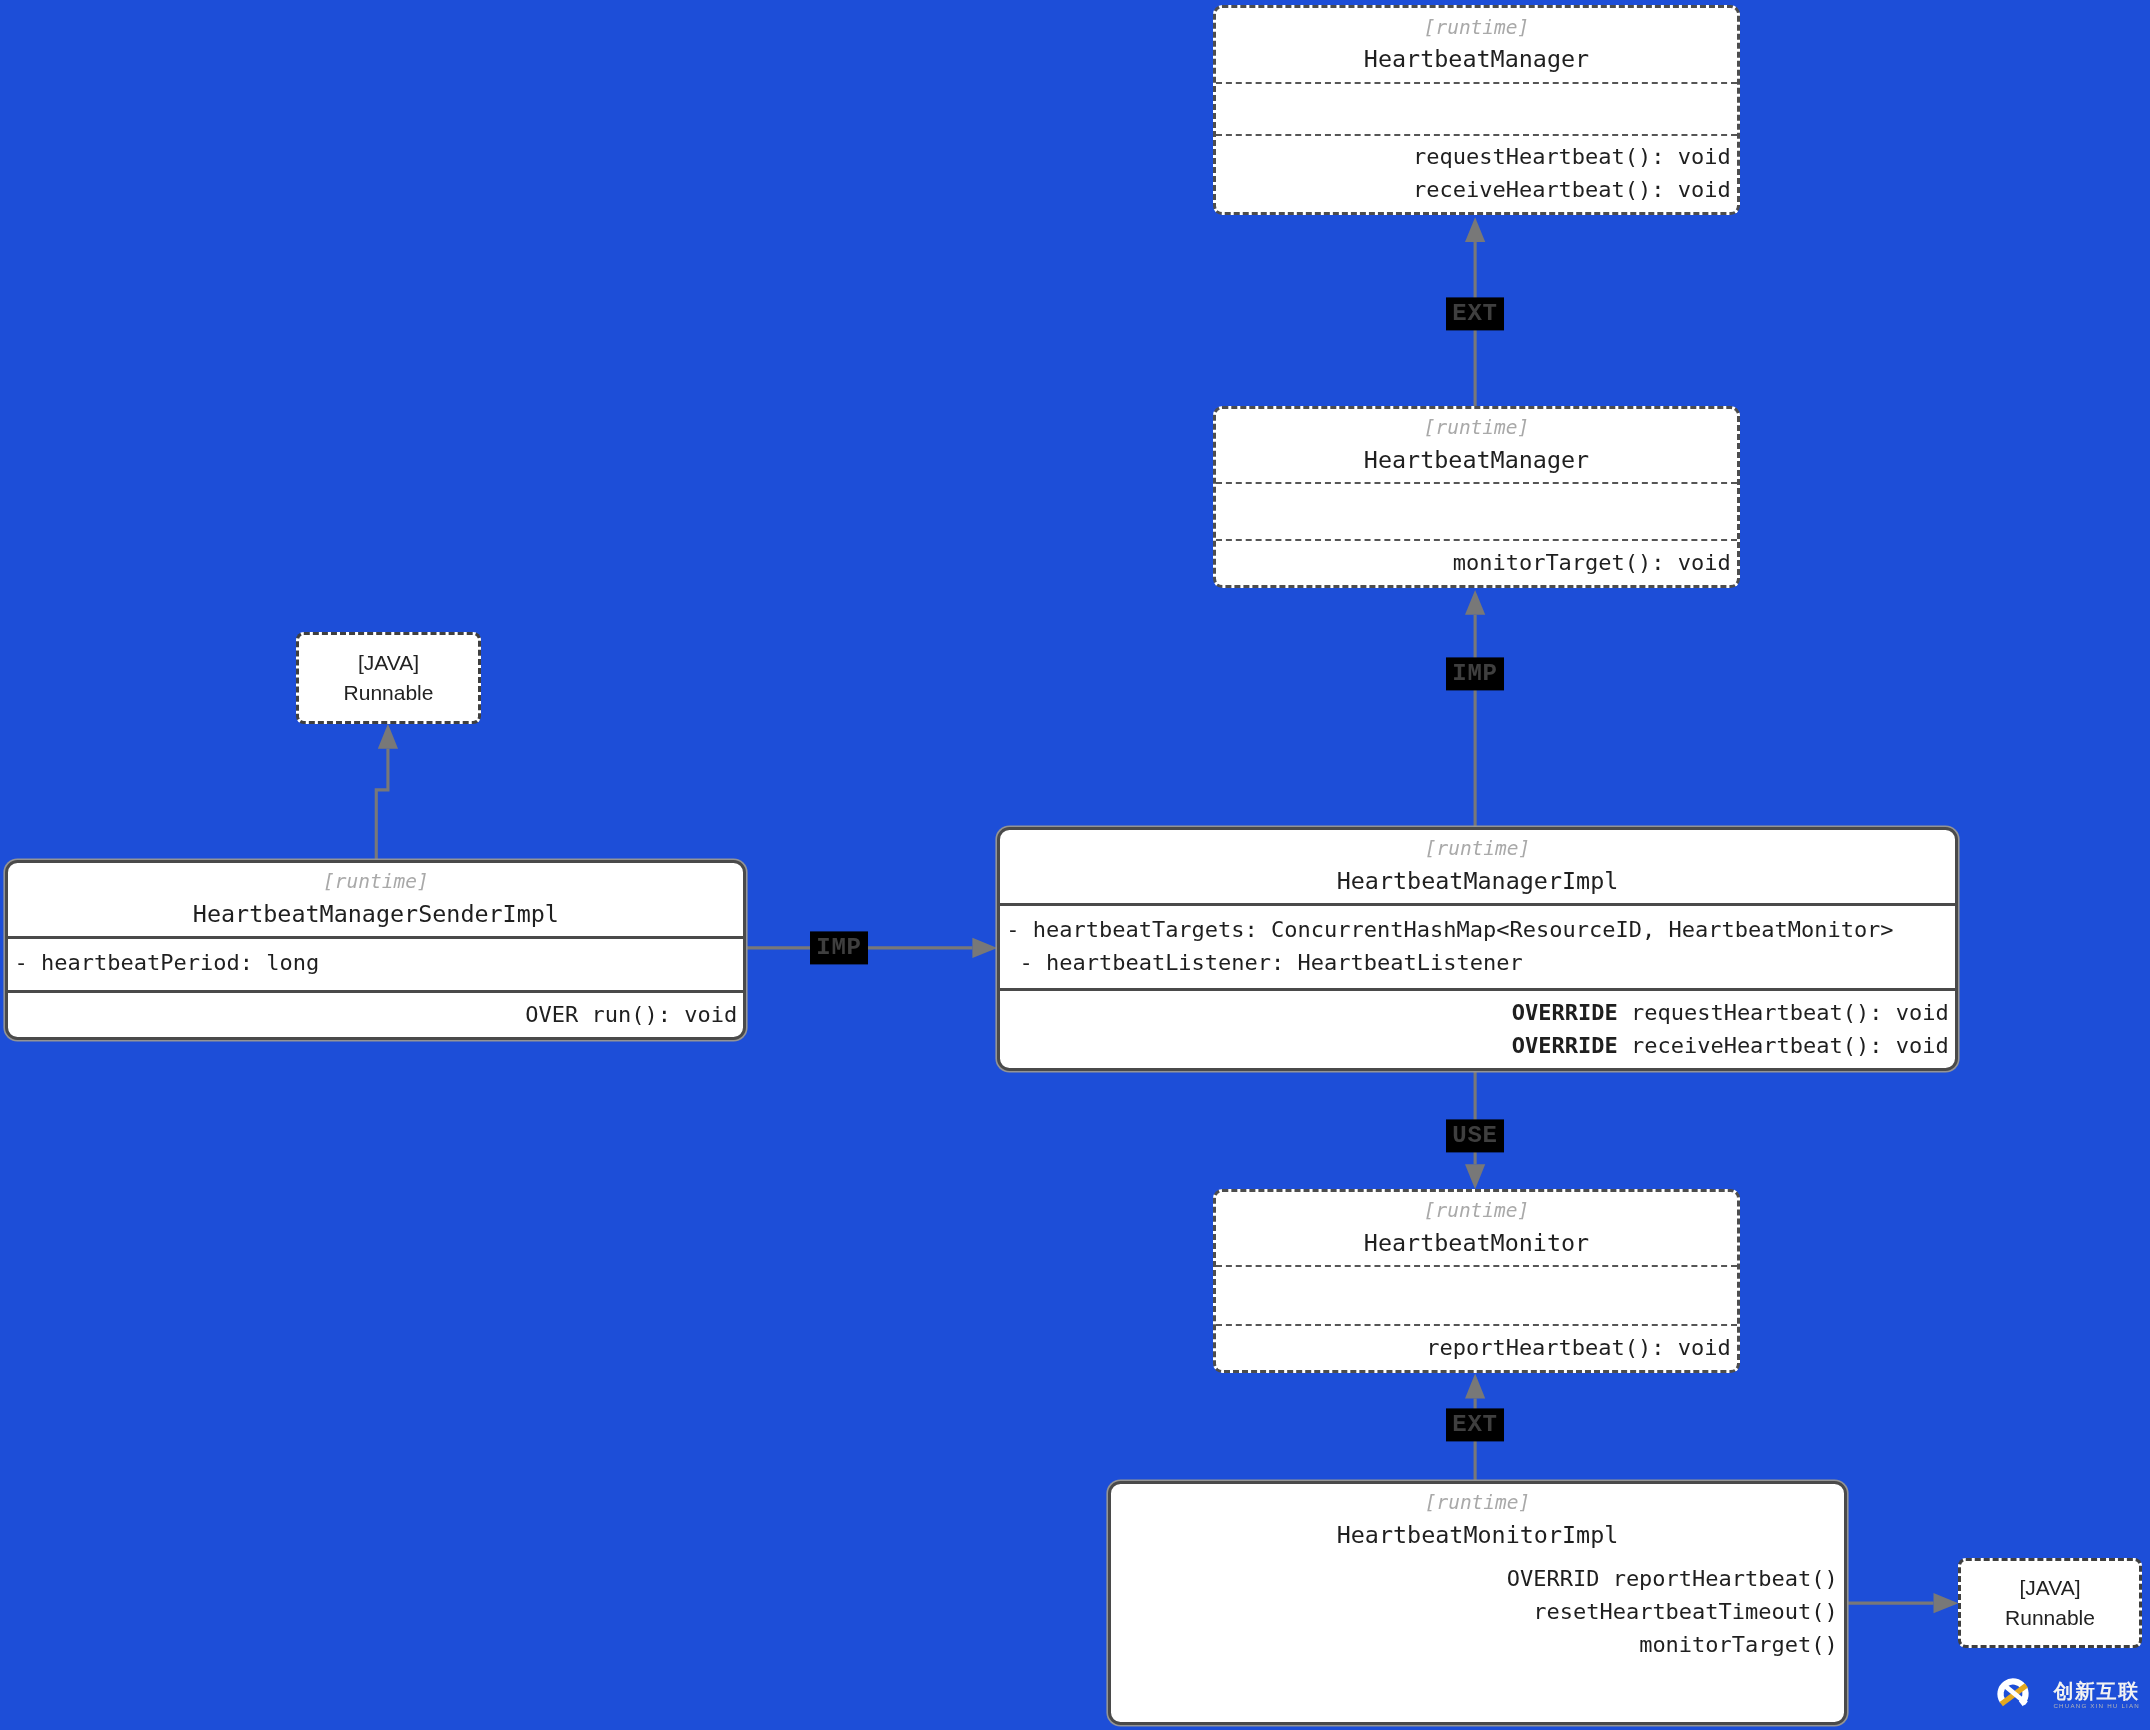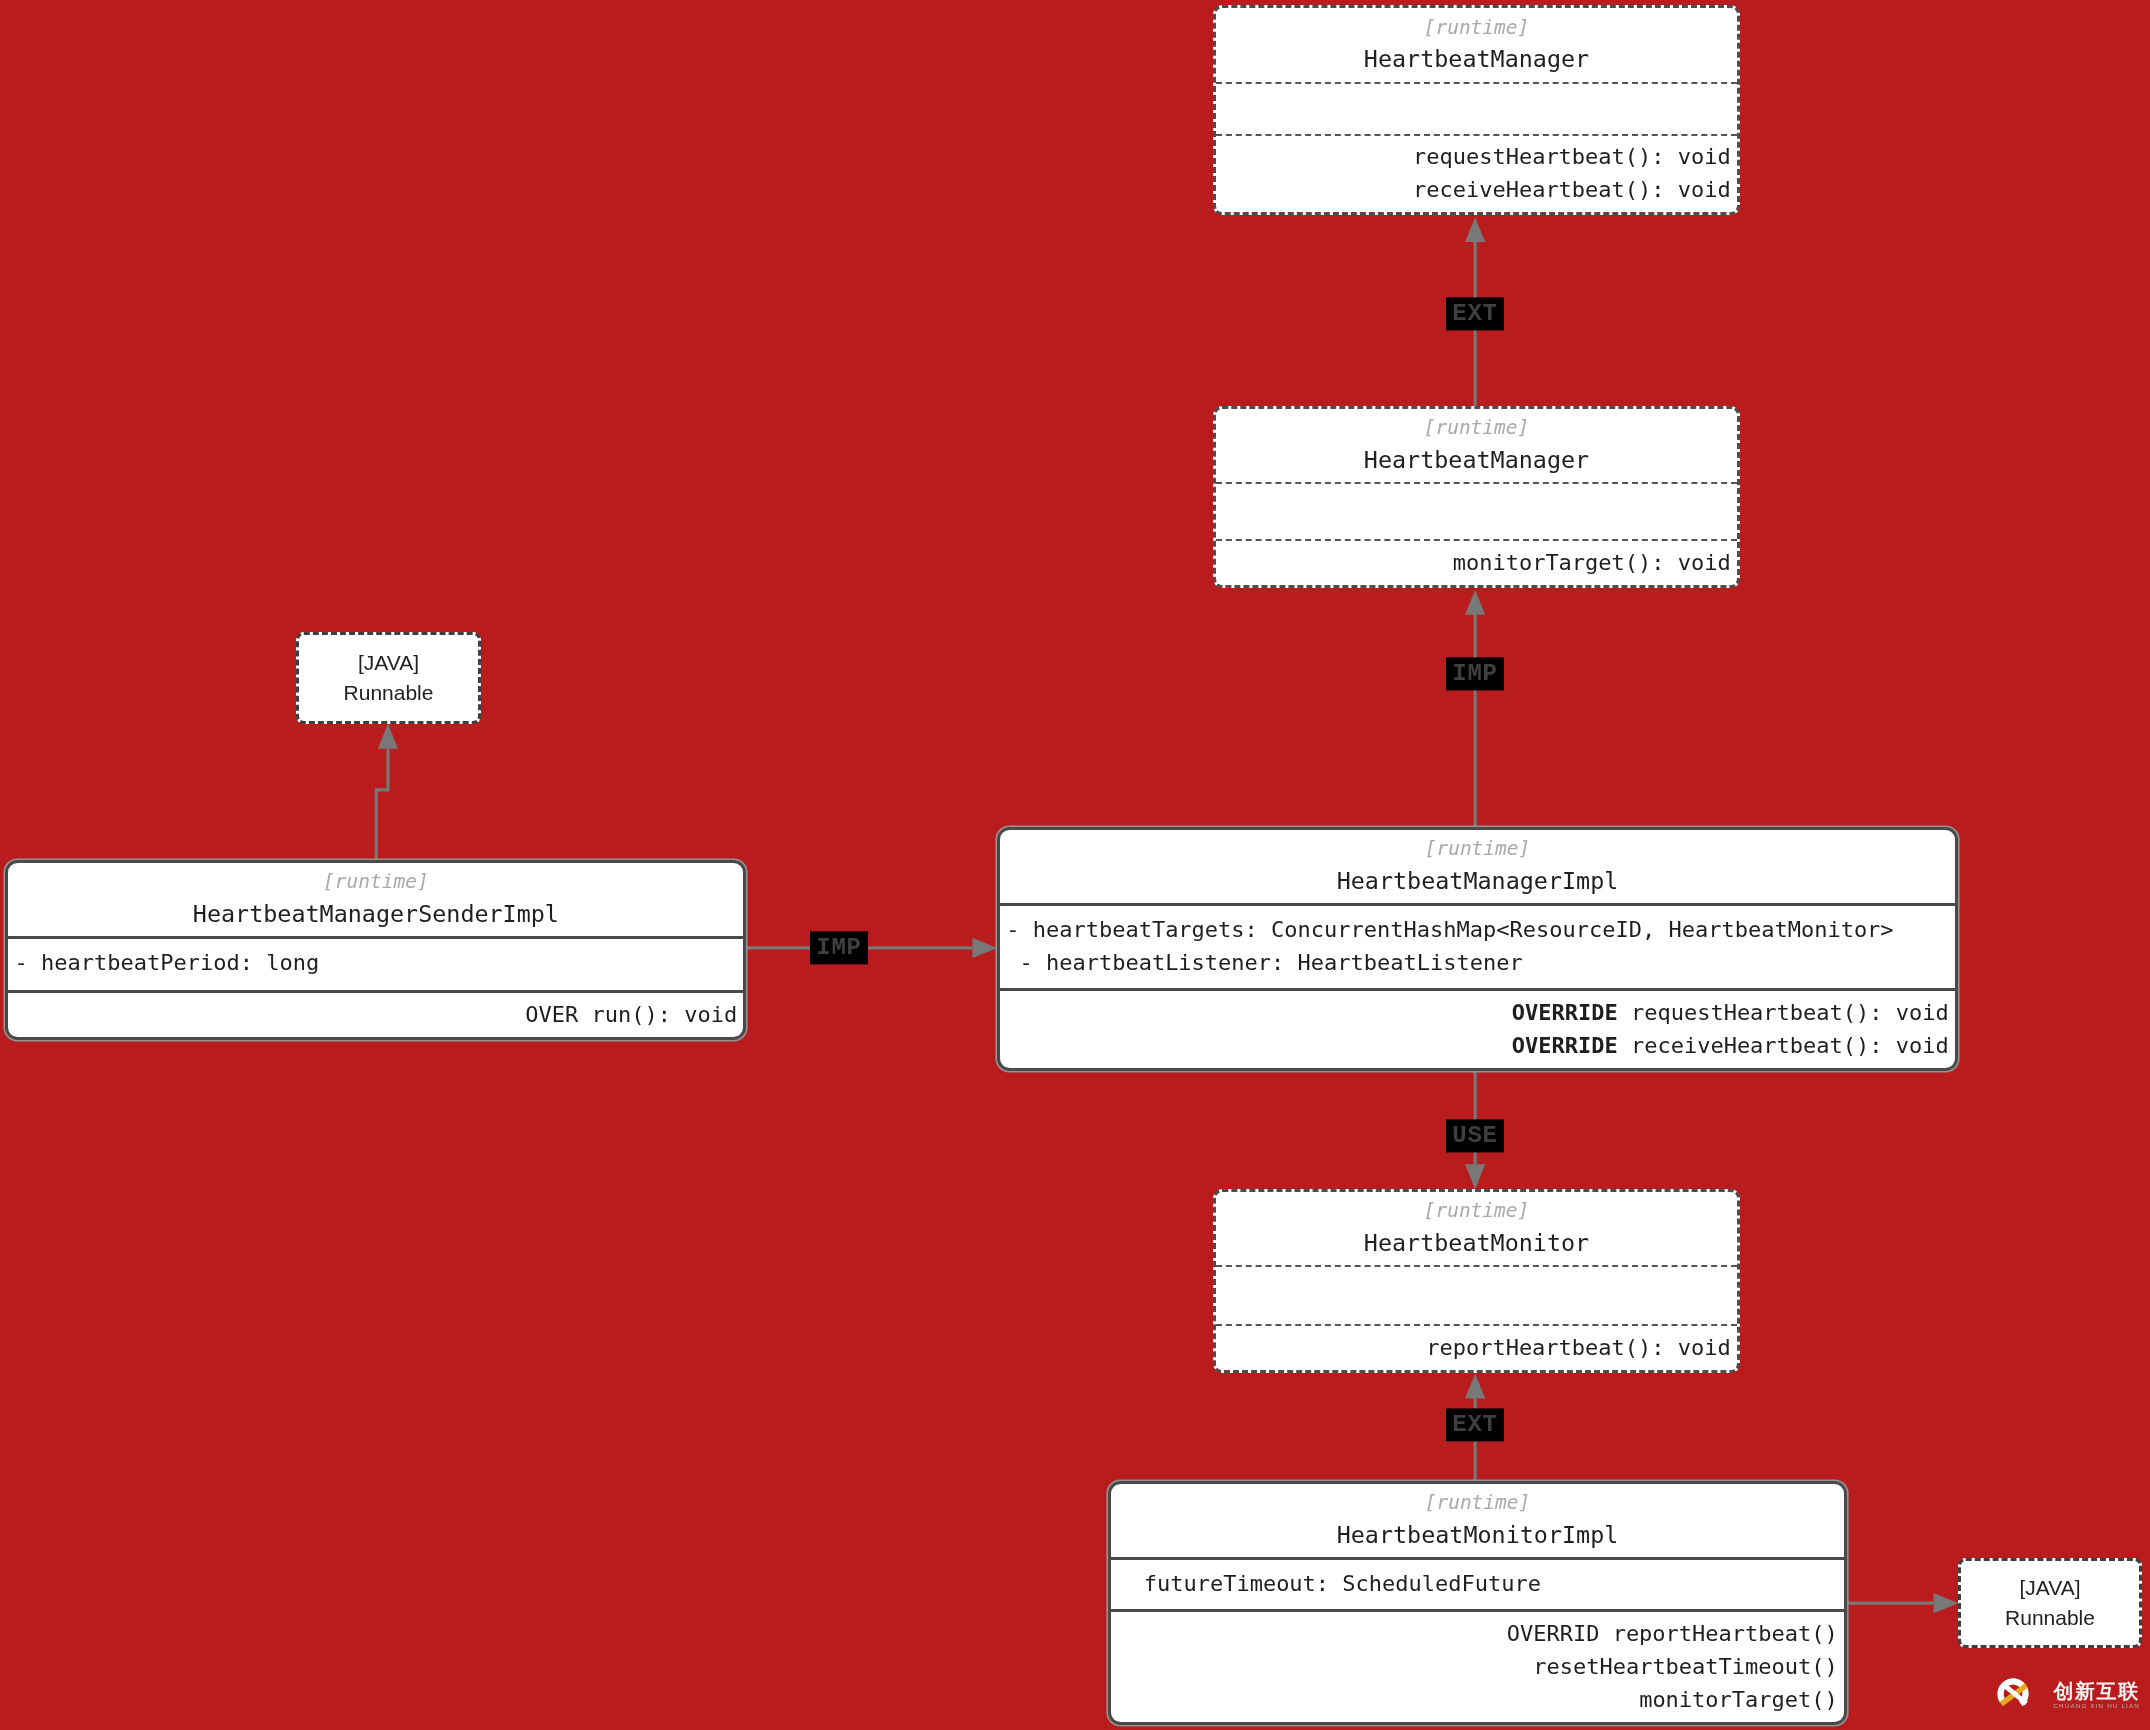--- a/index.html
+++ b/index.html
@@ -1,16 +1,16 @@
 <!DOCTYPE html>
 <html style="font-size:12.5px"><head>
 <meta charset="utf-8">
 <style>
   html,body{margin:0;padding:0;background:#000;}
-  #diagram{position:relative;width:2151px;height:1730px;background:#b91c1c;overflow:hidden;}
+  #diagram{position:relative;width:2151px;height:1730px;background:#1d4ed8;overflow:hidden;}
   #edges-layer{position:absolute;left:0;top:0;width:2151px;height:1730px;}
 
   .uml-box{position:absolute;background:#fff;display:flex;flex-direction:column;
     box-sizing:border-box;font-family:"DejaVu Sans Mono",monospace;color:#1f1f1f;}
   .uml-box.interface{border:3.1px dashed #4d4d4d;border-radius:9.3px;}
   .uml-box.class{border:3.9px solid #4a4a4a;border-radius:12.5px;box-shadow:0 0 0 1.6px #949494;}
 
   .sec-title{flex:0 0 auto;text-align:center;padding:6.2px 6.2px 4.7px;}
   .stereotype{font-style:italic;color:#a9a9a9;font-size:19.5px;line-height:26.5px;}
   .class-name{font-size:23.4px;line-height:36px;}
@@ -113,23 +113,20 @@
     <div class="sec-attrs"></div>
     <div class="sec-methods">
           <div class="row">  reportHeartbeat(): void</div>
         </div>
   </div>
       <div class="uml-box class" style="left: 1108px; top: 1481px; width: 739px; height: 244px;">
     <div class="sec-title">
       <div class="stereotype">[runtime]</div>
       <div class="class-name">HeartbeatMonitorImpl</div>
     </div>
-    <div class="sec-attrs">
-          <div class="row">  futureTimeout: ScheduledFuture</div>
-        </div>
     <div class="sec-methods">
           <div class="row">OVERRID reportHeartbeat()</div>
           <div class="row">resetHeartbeatTimeout()</div>
           <div class="row">  monitorTarget()</div>
         </div>
   </div>
       <div class="java-box" style="left: 296px; top: 632px; width: 185px; height: 92px;">
         <div>[JAVA]</div>
         <div>Runnable</div>
       </div>

